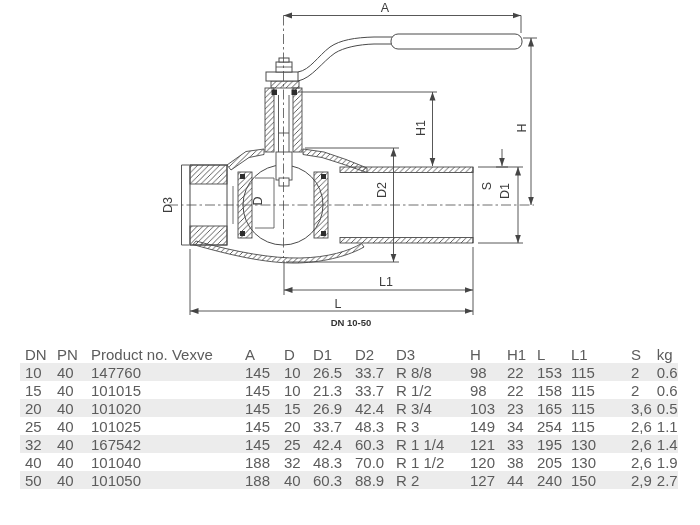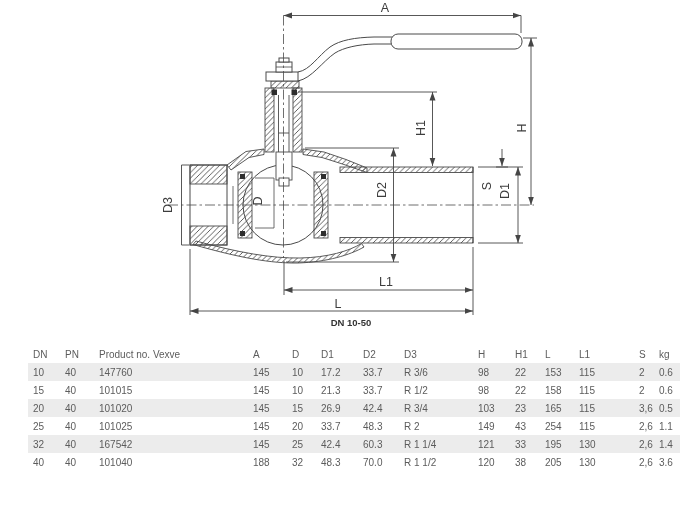--- a/index.html
+++ b/index.html
@@ -1,22 +1,22 @@
 <!DOCTYPE html>
 <html><head>
 <meta charset="utf-8">
 <style>
   html,body{margin:0;padding:0;background:#fff;}
   .canvas{position:relative;width:700px;height:525px;background:#ffffff;overflow:hidden;
           font-family:"Liberation Sans",sans-serif;}
   svg{position:absolute;left:0;top:0;}
   .dim{font-family:"Liberation Sans",sans-serif;font-size:12.5px;fill:#3d3d3d;}
   .cap{font-family:"Liberation Sans",sans-serif;font-size:9.5px;font-weight:bold;fill:#333;}
-  .spec-table{position:absolute;left:28px;top:346px;border-collapse:collapse;table-layout:fixed;
-              font-size:10px;color:#5c5c5c;}
+  .spec-table{position:absolute;left:20px;top:346px;border-collapse:collapse;table-layout:fixed;
+              font-size:15px;color:#5c5c5c;}
   .spec-table th{font-weight:normal;text-align:left;padding:0 0 0 5px;height:17px;white-space:nowrap;overflow:hidden;}
   .spec-table td{padding:0 0 0 5px;height:18px;white-space:nowrap;overflow:hidden;}
   .spec-table tr.band td{background:#ececec;}
 </style>
 </head>
 <body>
 
 <div class="canvas">
 
   <svg width="700" height="340" viewBox="0 0 700 340">
@@ -183,23 +183,23 @@
         <th>kg</th>
       </tr>
     </thead>
     <tbody>
       <tr class="band">
         <td>10</td>
           <td>40</td>
           <td>147760</td>
           <td>145</td>
           <td>10</td>
-          <td>17.2</td>
+          <td>26.5</td>
           <td>33.7</td>
-          <td>R 3/6</td>
+          <td>R 8/8</td>
           <td>98</td>
           <td>22</td>
           <td>153</td>
           <td>115</td>
           <td>2</td>
           <td>0.6</td>
       </tr>
       <tr>
         <td>15</td>
           <td>40</td>
@@ -233,23 +233,23 @@
           <td>0.5</td>
       </tr>
       <tr>
         <td>25</td>
           <td>40</td>
           <td>101025</td>
           <td>145</td>
           <td>20</td>
           <td>33.7</td>
           <td>48.3</td>
-          <td>R 2</td>
+          <td>R 3</td>
           <td>149</td>
-          <td>43</td>
+          <td>34</td>
           <td>254</td>
           <td>115</td>
           <td>2,6</td>
           <td>1.1</td>
       </tr>
       <tr class="band">
         <td>32</td>
           <td>40</td>
           <td>167542</td>
           <td>145</td>
@@ -271,17 +271,33 @@
           <td>188</td>
           <td>32</td>
           <td>48.3</td>
           <td>70.0</td>
           <td>R 1 1/2</td>
           <td>120</td>
           <td>38</td>
           <td>205</td>
           <td>130</td>
           <td>2,6</td>
-          <td>3.6</td>
+          <td>1.9</td>
+      </tr>
+      <tr class="band">
+        <td>50</td>
+          <td>40</td>
+          <td>101050</td>
+          <td>188</td>
+          <td>40</td>
+          <td>60.3</td>
+          <td>88.9</td>
+          <td>R 2</td>
+          <td>127</td>
+          <td>44</td>
+          <td>240</td>
+          <td>150</td>
+          <td>2,9</td>
+          <td>2.7</td>
       </tr>
     </tbody>
   </table>
 </div>
 
 </body></html>

